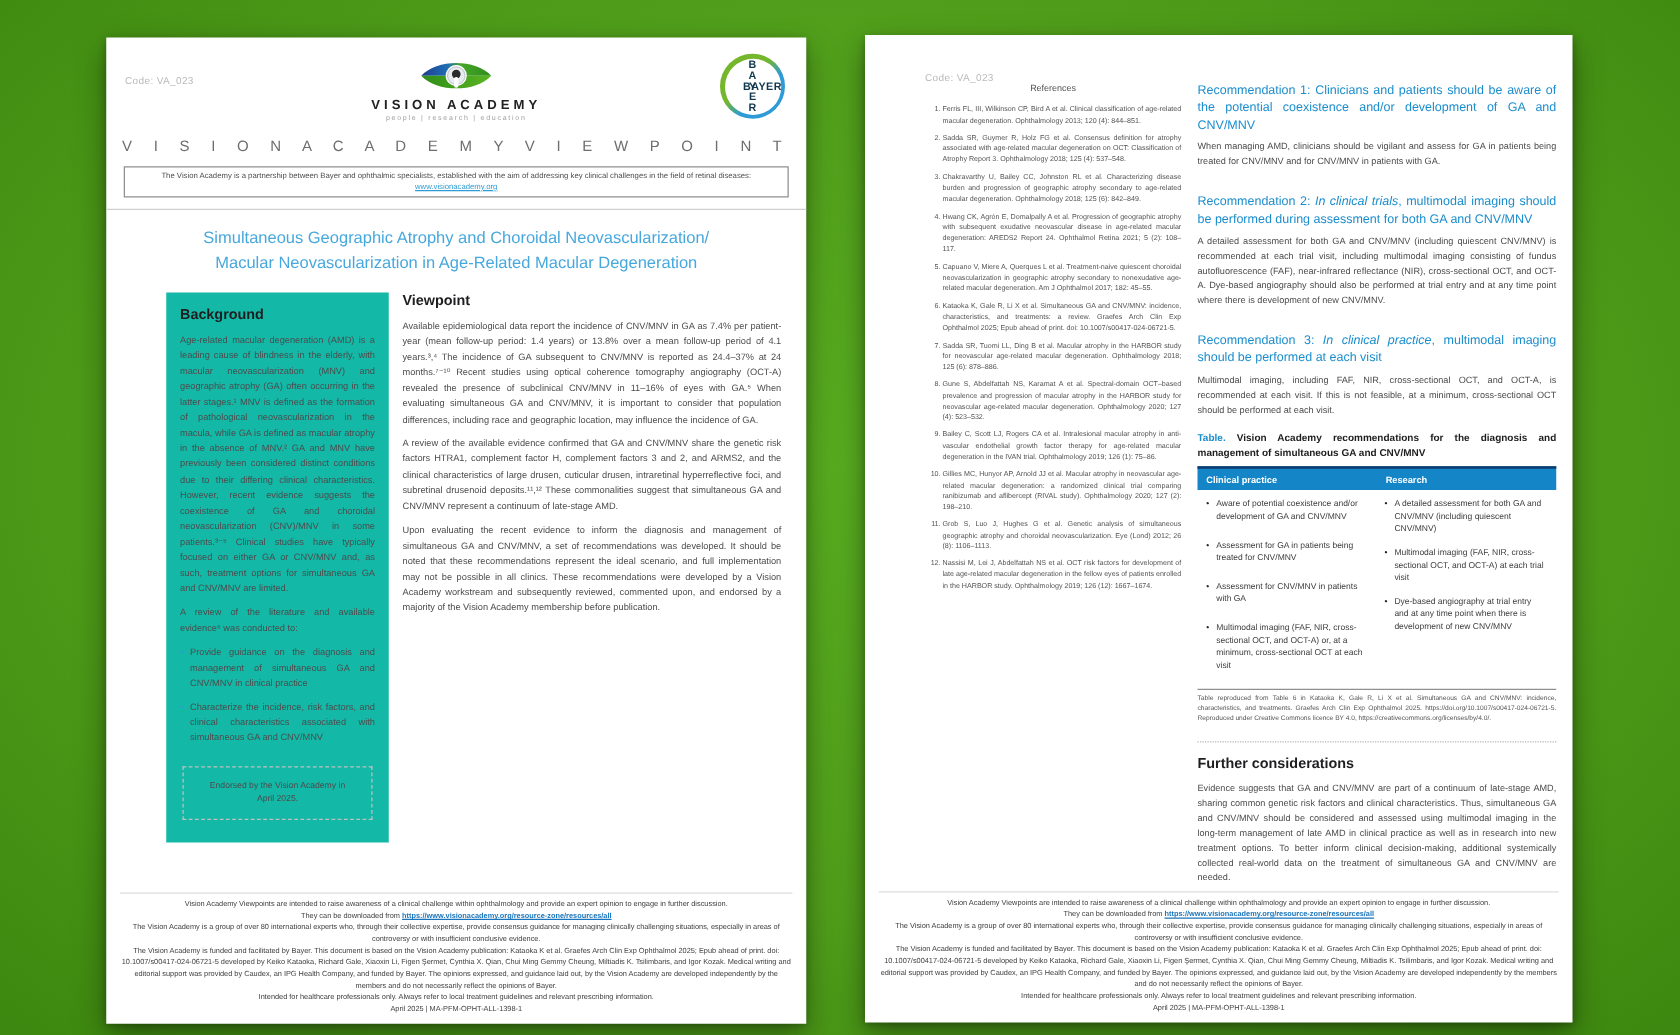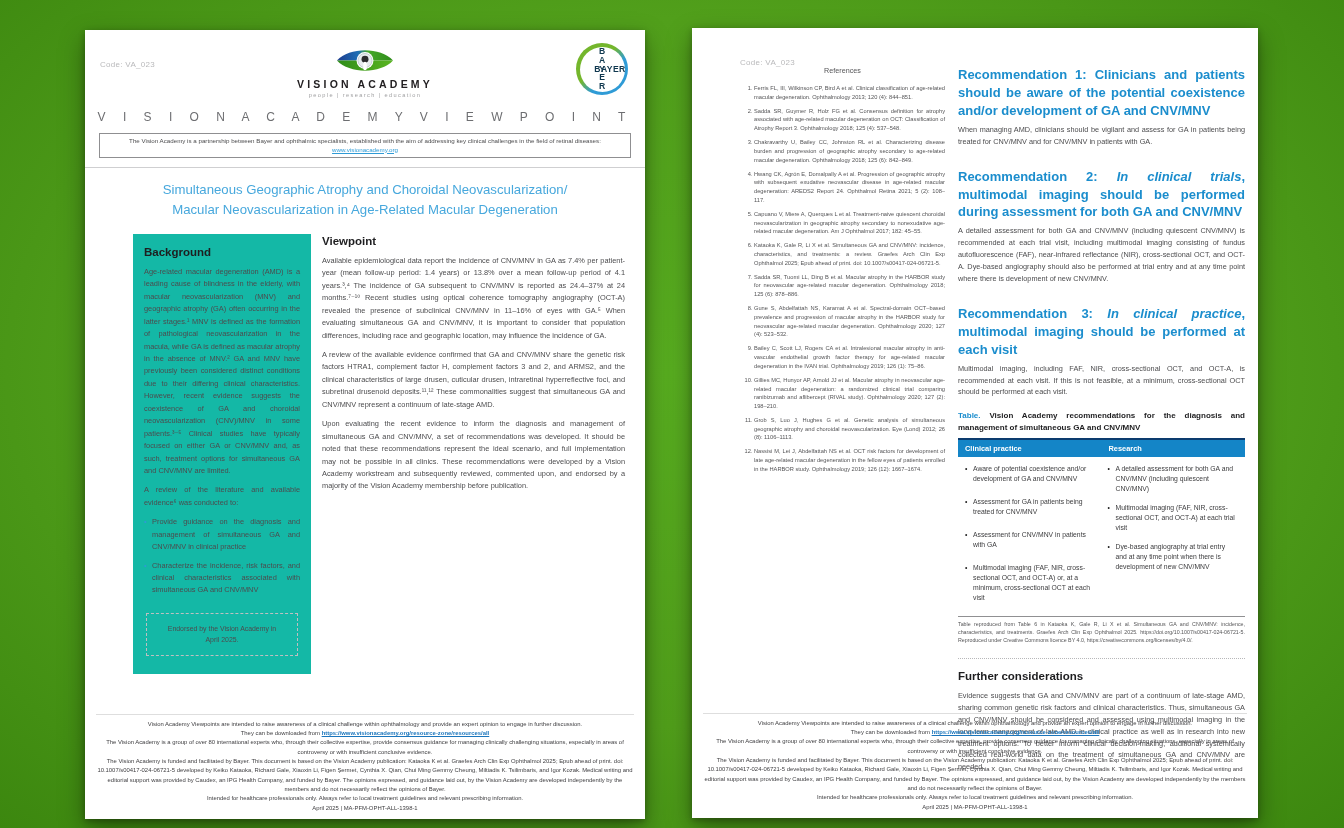--- a/index.html
+++ b/index.html
@@ -51,21 +51,21 @@
     padding-top:5px;text-align:center;font-size:5.9px;line-height:1.58;color:#414043;}
   .footer a{color:#1a75bc;font-weight:bold;text-decoration:underline;}
 
   
   .cols2{display:flex;gap:13px;margin:38px 13px 0 48px;align-items:flex-start;}
   .refs-col{flex:0 0 205px;width:205px;}
   .rec-col{flex:1;min-width:0;}
   .refs-h{font-size:7.2px;color:#545456;margin:0 0 9px;text-align:center;}
   ol.refs{margin:0;padding-left:14px;}
   ol.refs li{font-size:5.7px;line-height:1.52;color:#545456;text-align:justify;margin-bottom:5.5px;}
-  h4.rec{font-size:13px;font-weight:bold;color:#1b8dcd;line-height:1.38;text-align:justify;margin:20px 0 4px;}
+  h4.rec{font-size:10px;font-weight:normal;color:#1b8dcd;line-height:1.38;text-align:justify;margin:20px 0 4px;}
   h4.rec:first-child{margin-top:0;}
   h4.rec .it{font-style:italic;}
   .rec-col p.body{font-size:7.3px;line-height:1.63;margin:0 0 4px;}
   .tbl-cap{margin:12px 0 5px;font-size:8px;font-weight:bold;line-height:1.4;color:#1e1e20;text-align:justify;}
   .tbl-cap .cap-label{color:#1b8dcd;}
   .tbl{border-bottom:1px solid #909092;}
   .tbl-head{display:flex;background:#1485c7;border-top:2.5px solid #0c3b6e;}
   .tbl-head .cell{flex:1;padding:4px 7px;color:#fff;font-size:7.4px;font-weight:bold;}
   .tbl-body{display:flex;padding:7px 2px 0 0;}
   .tbl-body .col{flex:1;min-width:0;padding-right:8px;}

